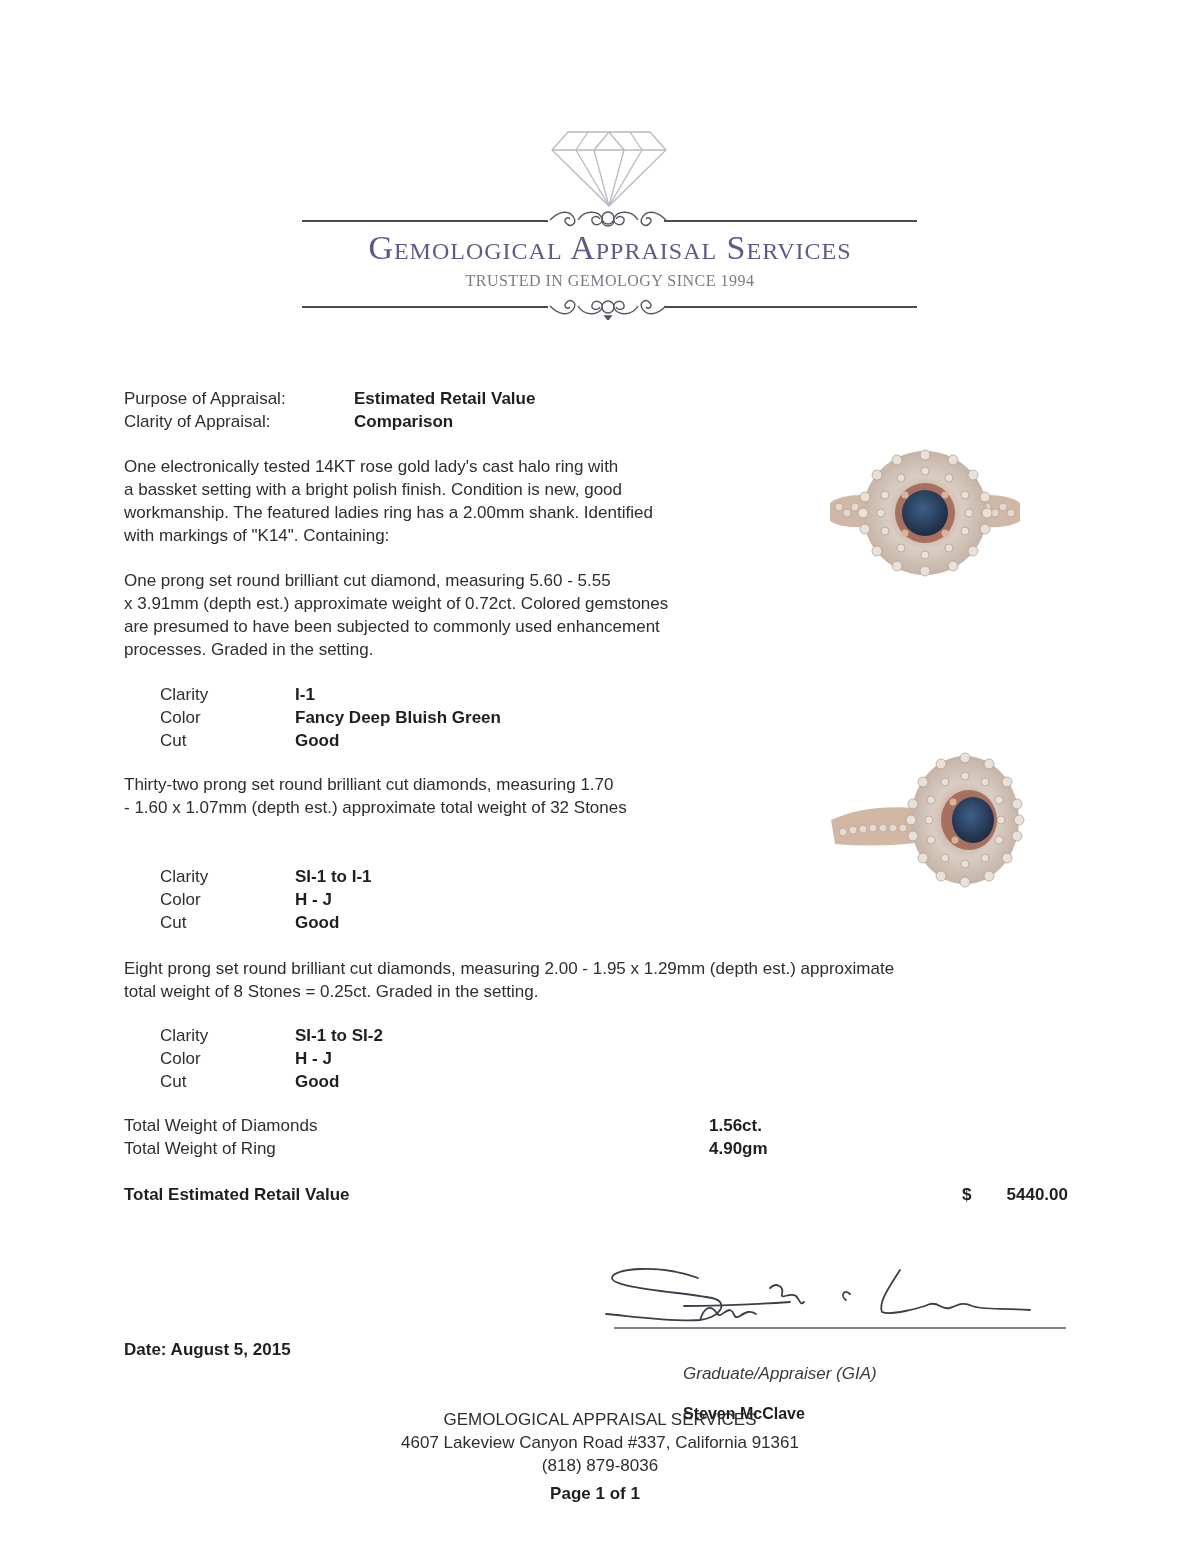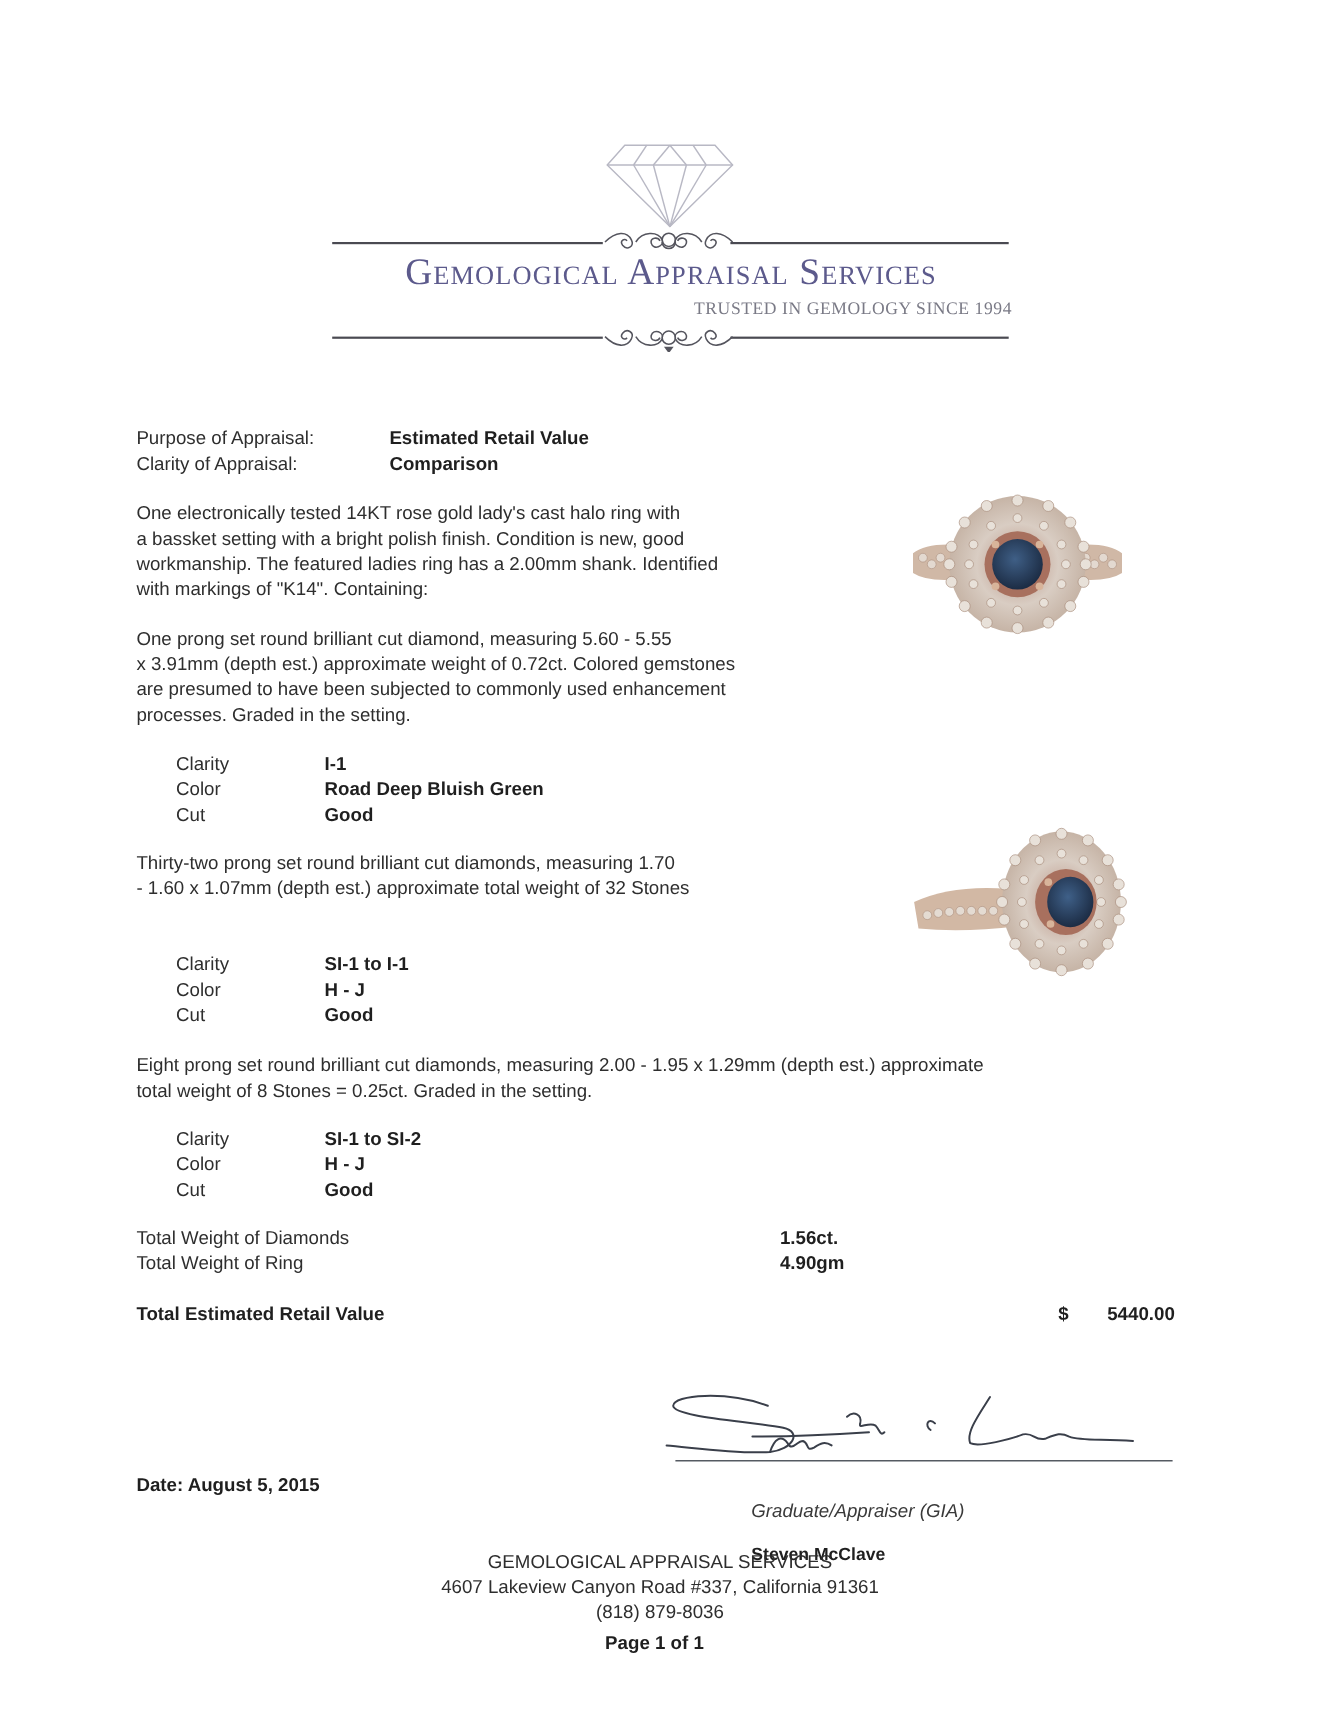--- a/index.html
+++ b/index.html
@@ -29,21 +29,21 @@
       color: #5c5a8c;
       text-align: center;
       font-variant: small-caps;
       white-space: nowrap;
     }
     .logo-tagline {
       left: 300px; top: 272px; width: 620px;
       font-family: "Liberation Serif", serif;
       font-size: 16px; letter-spacing: 0.5px;
       color: #7a7a86;
-      text-align: right;
+      text-align: center;
       white-space: nowrap;
     }
 
     
     .text { font-size: 17px; line-height: 23px; color: #2e2e2e; }
     .bold { font-weight: bold; color: #1f1f1f; }
 
     .meta-row { left: 124px; width: 700px; height: 23px; }
     .meta-row .lbl { position: absolute; left: 0; }
     .meta-row .val { position: absolute; left: 230px; }
@@ -154,21 +154,21 @@
   <p>are presumed to have been subjected to commonly used enhancement</p>
   <p>processes. Graded in the setting.</p>
 </div>
 <div class="abs grade text" style="top:683px;">
   <div class="row">
     <span class="lbl">Clarity</span>
     <span class="val bold">I-1</span>
   </div>
   <div class="row">
     <span class="lbl">Color</span>
-    <span class="val bold">Road Deep  Bluish Green</span>
+    <span class="val bold">Fancy Deep  Bluish Green</span>
   </div>
   <div class="row">
     <span class="lbl">Cut</span>
     <span class="val bold">Good</span>
   </div>
 </div>
 
 <div class="abs para text" style="top:773px;">
   <p>Thirty-two prong set round brilliant cut diamonds, measuring 1.70</p>
   <p>- 1.60 x 1.07mm (depth est.) approximate total weight of 32 Stones</p>

